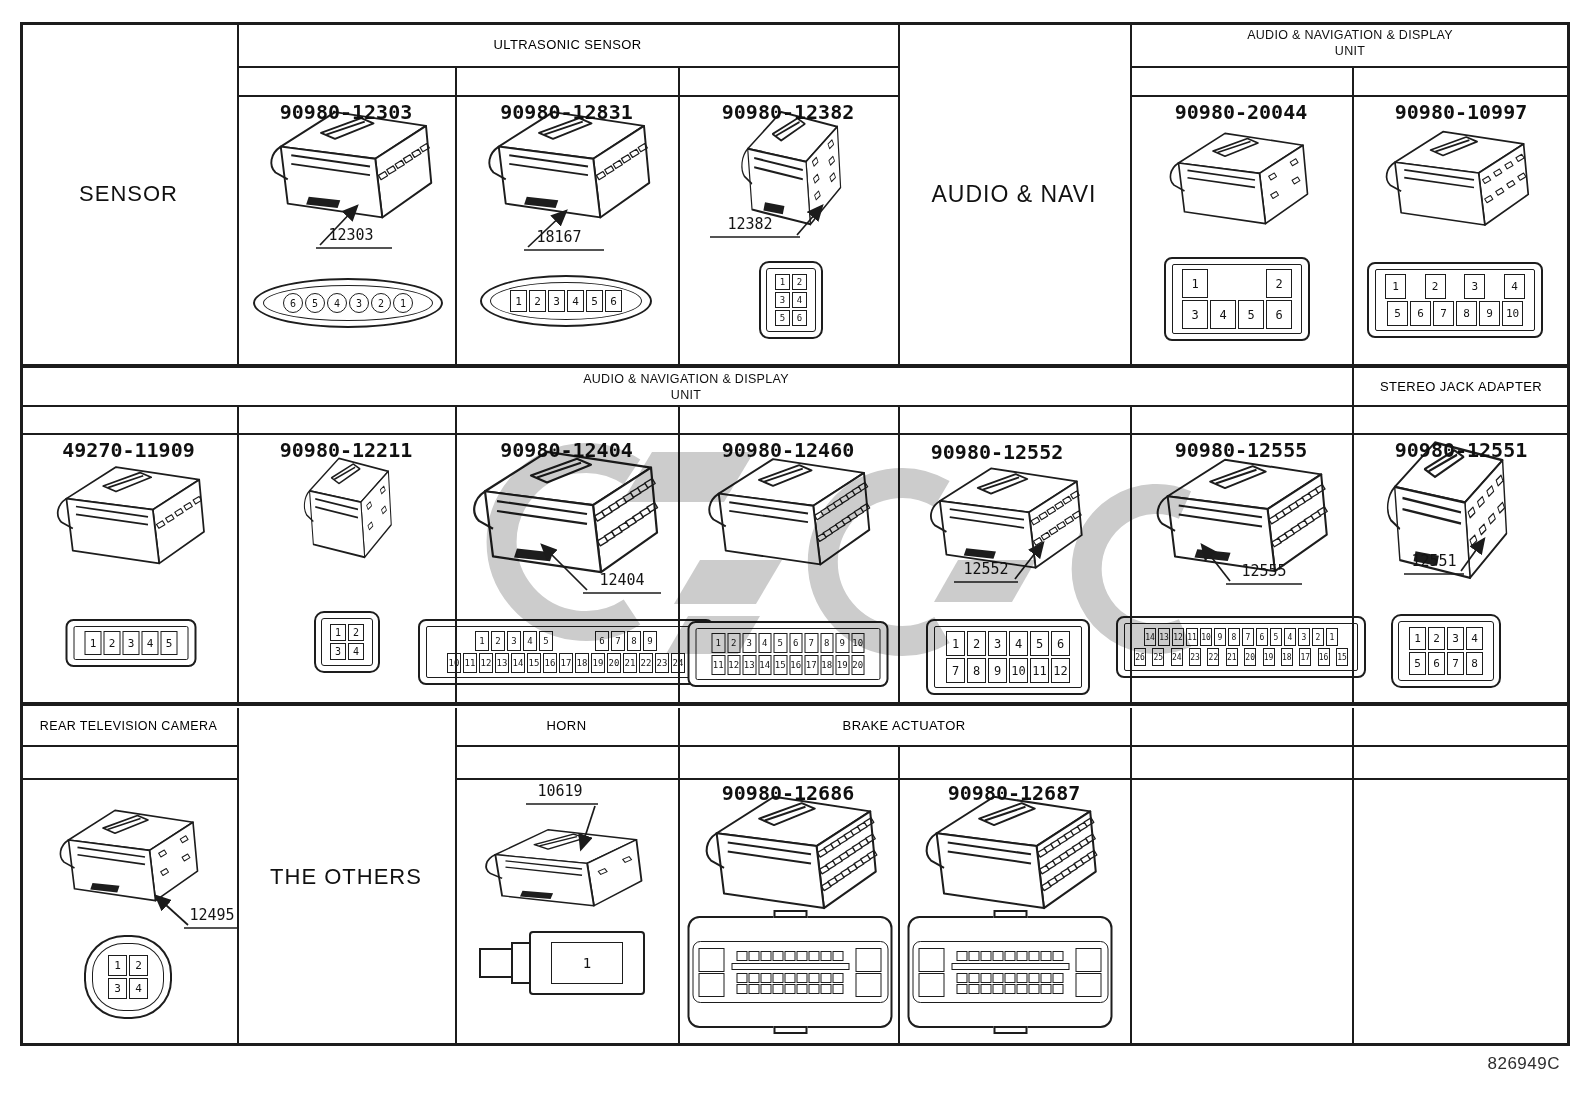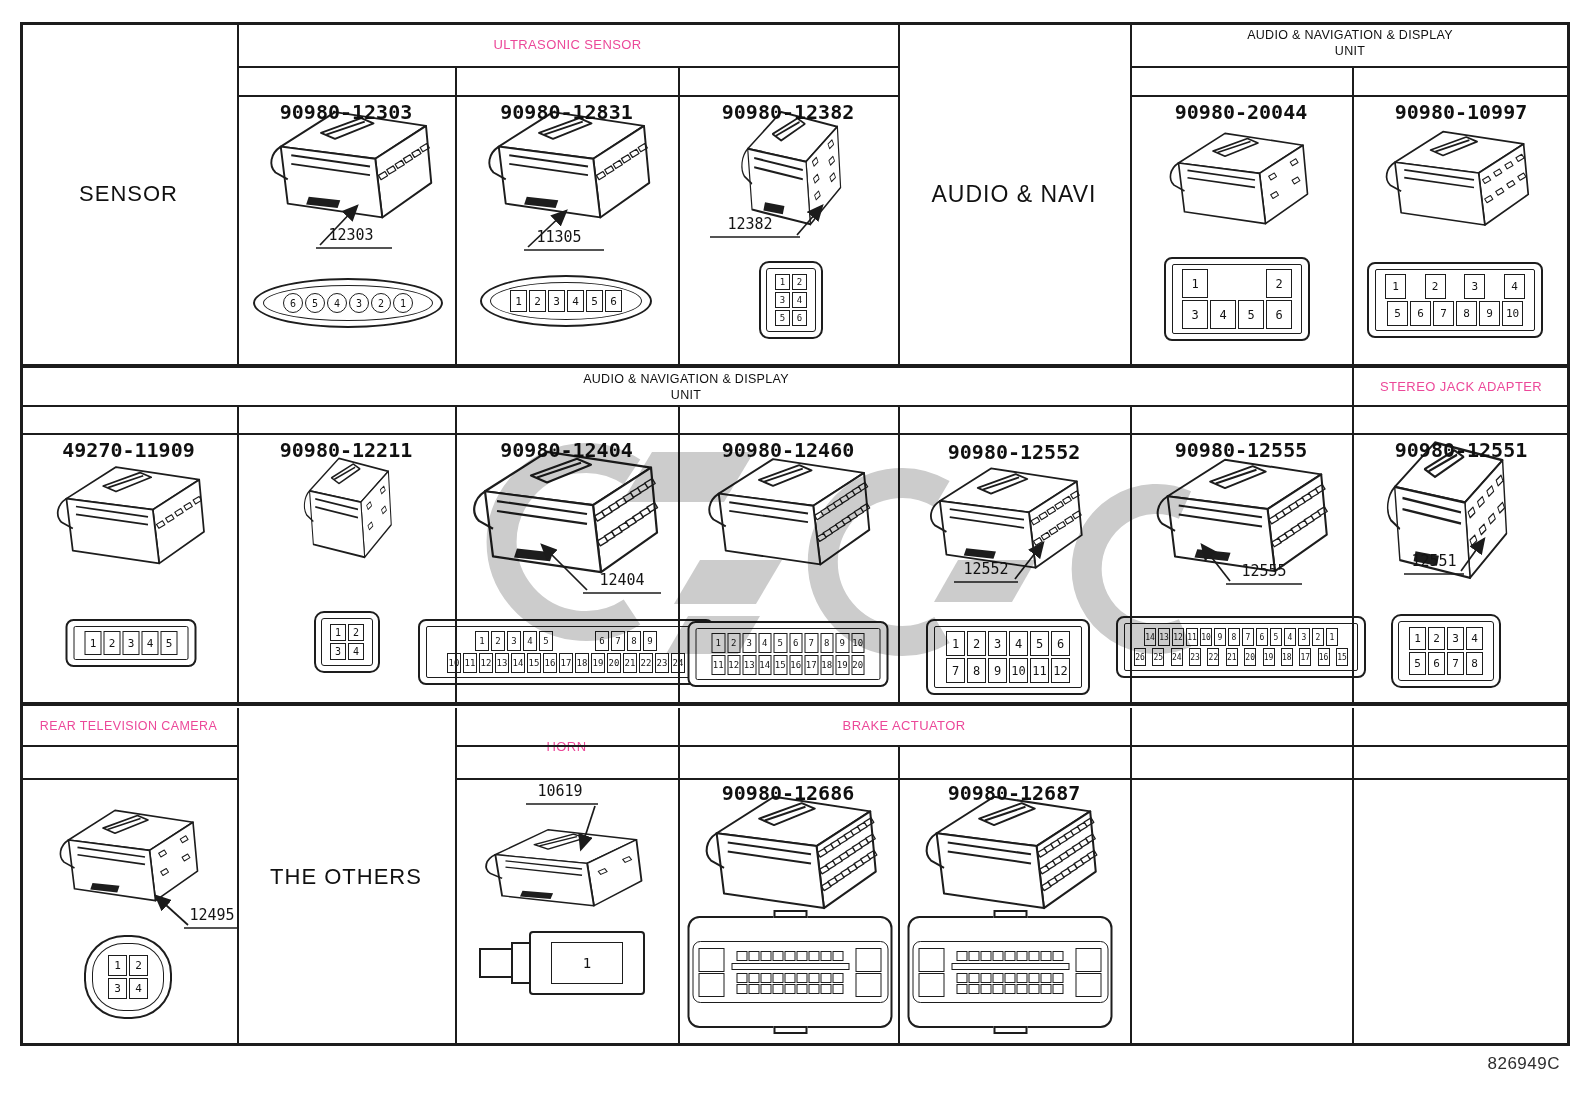--- a/index.html
+++ b/index.html
@@ -2,21 +2,21 @@
 <html><head>
 <meta charset="utf-8">
 <style>
   html,body{margin:0;padding:0;background:#ffffff;}
   body{width:1592px;height:1099px;position:relative;overflow:hidden;
        font-family:"Liberation Sans",sans-serif;color:#111;}
   #page{position:absolute;inset:0;background:#fff;}
   .ln{position:absolute;background:#1c1c1c;z-index:3;}
   .frame{position:absolute;border:3px solid #1c1c1c;box-sizing:border-box;z-index:3;background:transparent;pointer-events:none;}
   .hdr{position:absolute;display:flex;align-items:center;justify-content:center;
-       font-size:13px;letter-spacing:.4px;color:#ec4899;text-align:right;z-index:3;}
+       font-size:13px;letter-spacing:.4px;color:#000000;text-align:right;z-index:3;}
   .hdr2{position:absolute;display:flex;flex-direction:column;align-items:center;justify-content:center;
        font-size:12.5px;letter-spacing:.3px;line-height:16px;z-index:3;}
   .pn{position:absolute;display:flex;align-items:center;justify-content:center;
       font-family:"DejaVu Sans Mono",monospace;font-weight:700;font-size:20px;color:#101010;z-index:3;margin-top:31px;}
   .biglabel{position:absolute;display:flex;align-items:center;justify-content:center;
       font-size:22px;letter-spacing:1px;color:#111;z-index:3;}
   .callout-num{position:absolute;font-family:"DejaVu Sans Mono",monospace;font-size:15px;
       color:#141414;text-align:center;z-index:4;}
   .iso{position:absolute;z-index:2;}
   .face{position:absolute;z-index:2;background:#fff;border:2.5px solid #1d1d1d;box-sizing:border-box;
@@ -59,26 +59,26 @@
   <div class="hdr2" style="left:20px;top:368px;width:1332px;height:37px;">
     <span>AUDIO &amp; NAVIGATION &amp; DISPLAY</span>
     <span>UNIT</span>
   </div>
   <div class="hdr" style="left:1352px;top:368px;width:218px;height:37px;">STEREO JACK ADAPTER</div>
 
   <div class="pn" style="left:20px;top:405px;width:217px;height:28px;">49270-11909</div>
   <div class="pn" style="left:237px;top:405px;width:218px;height:28px;border-radius:6px;">90980-12211</div>
   <div class="pn" style="left:455px;top:405px;width:223px;height:28px;">90980-12404</div>
   <div class="pn" style="left:678px;top:405px;width:220px;height:28px;">90980-12460</div>
-  <div class="pn" style="left:898px;top:405px;width:232px;height:31px;">90980-12552</div>
+  <div class="pn" style="left:873px;top:405px;width:232px;height:31px;padding-left:8px;">90980-12552</div>
   <div class="pn" style="left:1130px;top:405px;width:222px;height:28px;">90980-12555</div>
   <div class="pn" style="left:1352px;top:405px;width:218px;height:28px;">90980-12551</div>
 
   <div class="hdr" style="left:20px;top:706px;width:217px;height:39px;font-size:12.5px;">REAR TELEVISION CAMERA</div>
-  <div class="hdr" style="left:455px;top:706px;width:223px;height:39px;margin-top:21px;">HORN</div>
+  <div class="hdr" style="left:455px;top:706px;width:223px;height:39px;">HORN</div>
   <div class="hdr" style="left:678px;top:706px;width:452px;height:39px;">BRAKE ACTUATOR</div>
   <div class="biglabel" style="left:237px;top:708px;width:218px;height:338px;">THE OTHERS</div>
 
   <div class="pn" style="left:678px;top:745px;width:220px;height:33px;">90980-12686</div>
   <div class="pn" style="left:898px;top:745px;width:232px;height:33px;">90980-12687</div>
 
   <div id="cells">
       <svg class="iso" style="left:264.5px;top:100.25px" width="175" height="129.5" viewBox="0 0 200 150" preserveAspectRatio="none">
     <g stroke="#1d1d1d" stroke-width="2.2" fill="#fff" stroke-linejoin="round">
       <path d="M18,54 L80,14 L184,30 L126,68 Z"></path>
@@ -642,21 +642,21 @@
               <span class="tiny"></span>
             </span>
         </span>
         <span style="display:flex;flex-direction:column;">
             <span class="tiny" style="width:26px;height:24px;"></span>
             <span class="tiny" style="width:26px;height:24px;"></span>
           </span>
       </div>
       </div>
       <div class="callout-num" style="left:306px;top:226px;width:90px;">12303</div>
-      <div class="callout-num" style="left:514px;top:228px;width:90px;">11305</div>
+      <div class="callout-num" style="left:514px;top:228px;width:90px;">18167</div>
       <div class="callout-num" style="left:705px;top:215px;width:90px;">12382</div>
       <div class="callout-num" style="left:574px;top:571px;width:96px;">12404</div>
       <div class="callout-num" style="left:946px;top:560px;width:80px;">12552</div>
       <div class="callout-num" style="left:1224px;top:562px;width:80px;">12555</div>
       <div class="callout-num" style="left:1396px;top:552px;width:76px;">12551</div>
       <div class="callout-num" style="left:176px;top:906px;width:72px;">12495</div>
       <div class="callout-num" style="left:522px;top:782px;width:76px;">10619</div>
     </div>
 
   <svg id="callout-arrows" width="1592" height="1099">

